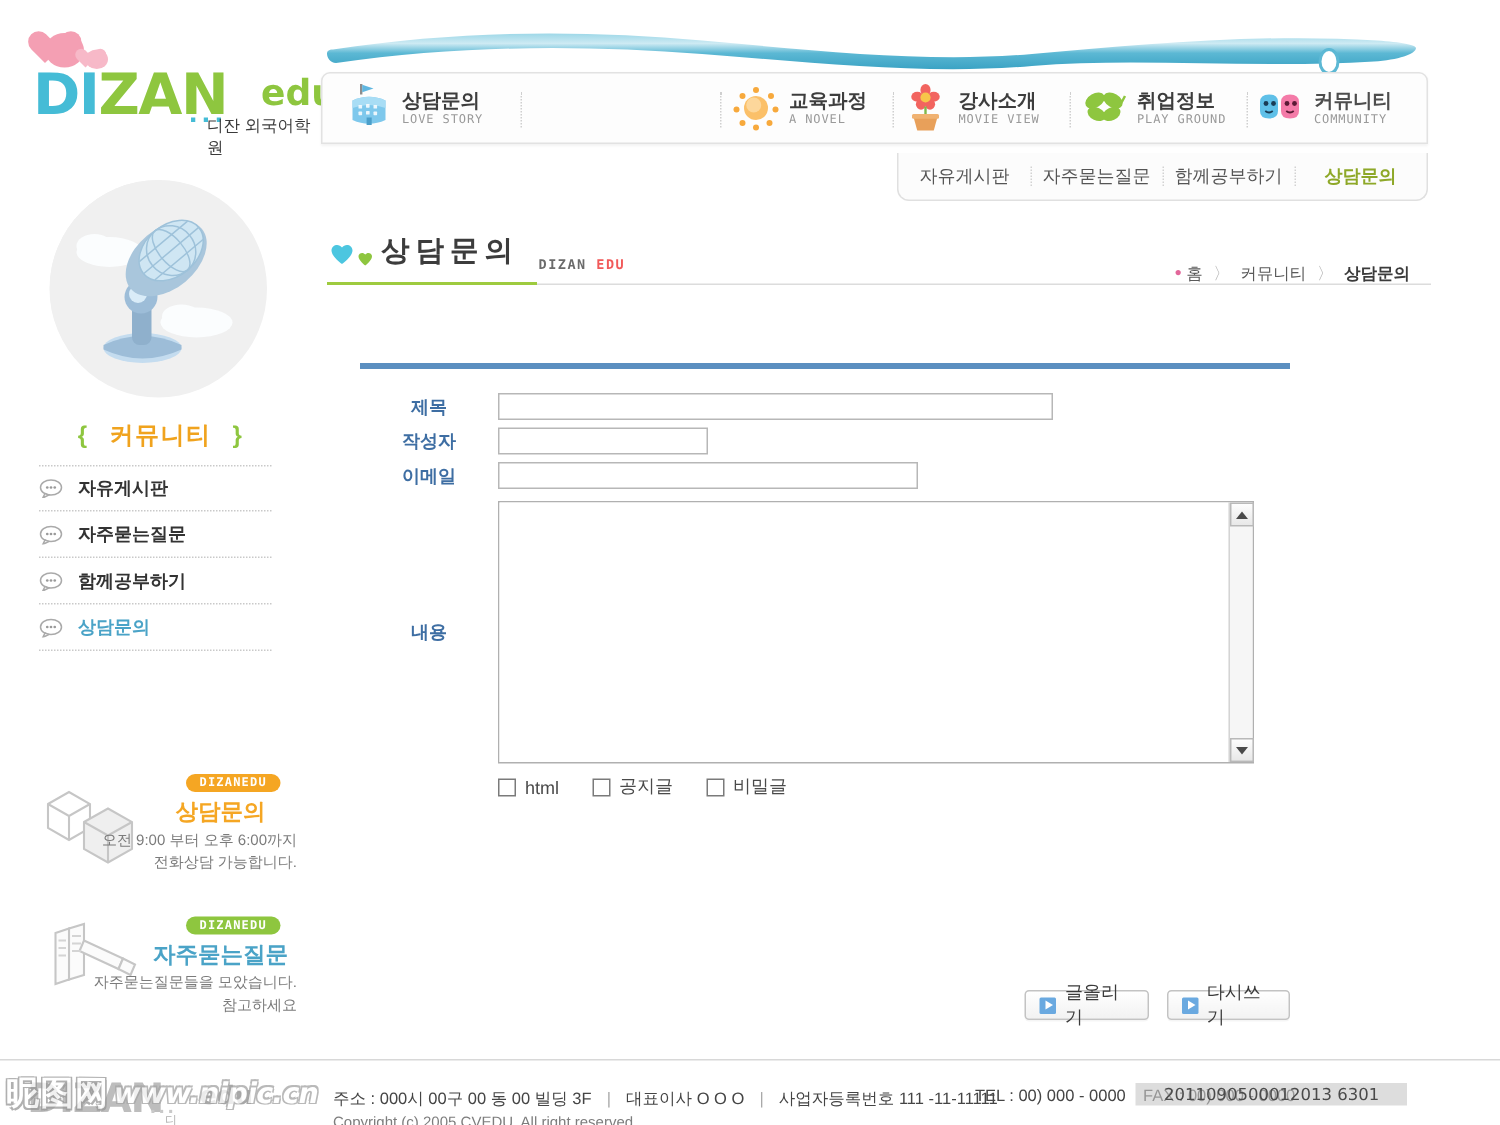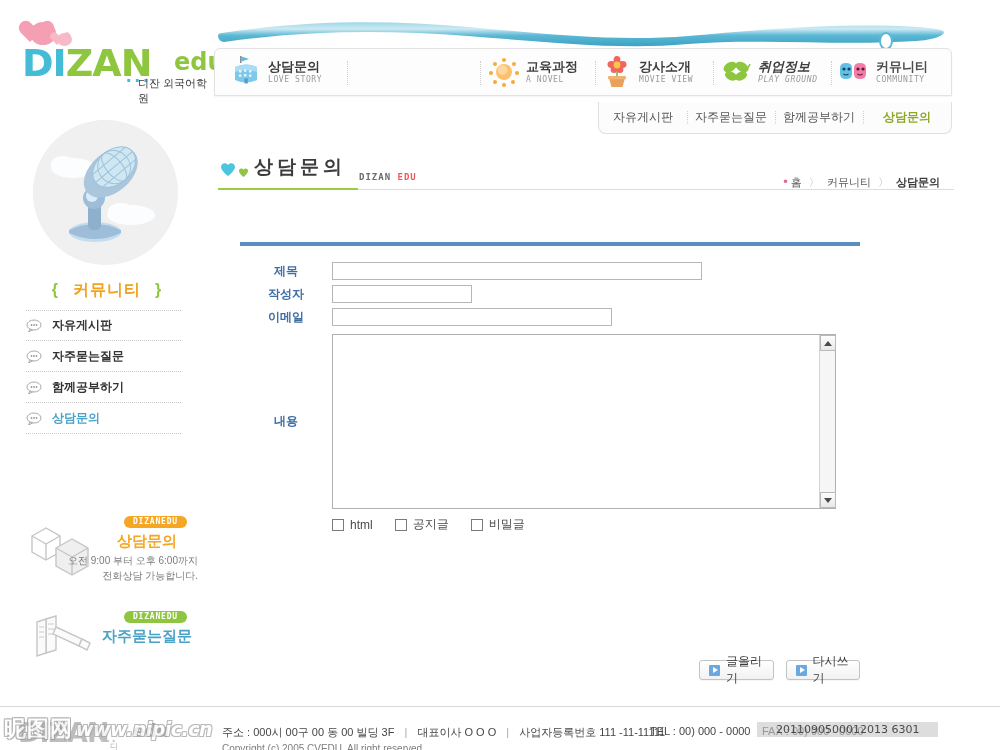--- a/index.html
+++ b/index.html
@@ -249,21 +249,21 @@
     display: flex; align-items: center; gap: 22px;
     font-size: 12px; color: #4a4a4a;
   }
   .chk { display: flex; align-items: center; gap: 6px; cursor: pointer; }
   .chkbox {
     width: 12px; height: 12px; border: 1px solid #7a7a7a; background: #fff;
     display: inline-block;
   }
 
   #btnrow {
-    position: absolute; left: 459px; top: 418px;
+    position: absolute; left: 443px; top: 418px;
     display: flex; gap: 12px;
   }
   .abtn {
     display: flex; align-items: center; gap: 6px;
     height: 20px; padding: 0 9px;
     background: linear-gradient(#ffffff, #f2f2f2);
     border: 1px solid #c3c3c3; border-radius: 3px;
     font-size: 12px; color: #3a3a3a; cursor: pointer;
     box-shadow: 0 1px 0 rgba(0,0,0,0.04);
   }
@@ -428,21 +428,21 @@
             <rect x="8" y="21" width="18" height="3.2" rx="1" fill="#f0b272"></rect>
           </svg>
         </span>
         <span class="nav-tx">
           <span class="nav-kr">강사소개</span>
           <span class="nav-en">MOVIE VIEW</span>
         </span>
       </div>
       <div class="navdiv" style="left:498px;"></div>
 
-      <div class="navitem" style="left:504px;font-style:italic;">
+      <div class="navitem" style="left:504px;">
         <span class="nav-ico">
           <svg viewBox="0 0 34 34" width="34" height="34">
             <g fill="#8ec63f">
               <ellipse cx="11" cy="12" rx="7" ry="4.6" transform="rotate(-30 11 12)"></ellipse>
               <ellipse cx="23" cy="12" rx="7" ry="4.6" transform="rotate(30 23 12)"></ellipse>
               <ellipse cx="12" cy="21" rx="6.4" ry="4.2" transform="rotate(25 12 21)"></ellipse>
               <ellipse cx="22" cy="21" rx="6.4" ry="4.2" transform="rotate(-25 22 21)"></ellipse>
             </g>
             <path d="M22 18 q6 -2 9 -9" stroke="#8ec63f" stroke-width="1.6" fill="none"></path>
           </svg>
@@ -601,20 +601,24 @@
           <path d="M13 14 h5"></path>
             <path d="M13 19 h5"></path>
             <path d="M13 24 h5"></path>
           <path d="M22 11 h6"></path>
             <path d="M22 16 h6"></path>
             <path d="M22 21 h6"></path>
         </g>
       </svg>
       <span class="bn-tag green">DIZANEDU</span>
       <div class="bn-head blue">자주묻는질문</div>
+      <div class="bn-desc b2">
+        <span>자주묻는질문들을 모았습니다.</span><br>
+        <span>참고하세요</span>
+      </div>
     </div>
   </div>
 
   <div id="content">
 
     <div id="page-head">
       <svg id="ph-hearts" viewBox="0 0 34 20">
         <path d="M10 6 c0 -4 -5 -5 -7 -2 c-2 -3 -7 -2 -7 2 c0 4 7 9 7 9 c0 0 7 -5 7 -9 Z" transform="translate(7,1)" fill="#4cc6e0"></path>
         <path d="M6 4 c0 -2.6 -3.2 -3.2 -4.5 -1.3 c-1.3 -1.9 -4.5 -1.3 -4.5 1.3 c0 2.6 4.5 6 4.5 6 c0 0 4.5 -3.4 4.5 -6 Z" transform="translate(24,7)" fill="#8ec63f"></path>
       </svg>

